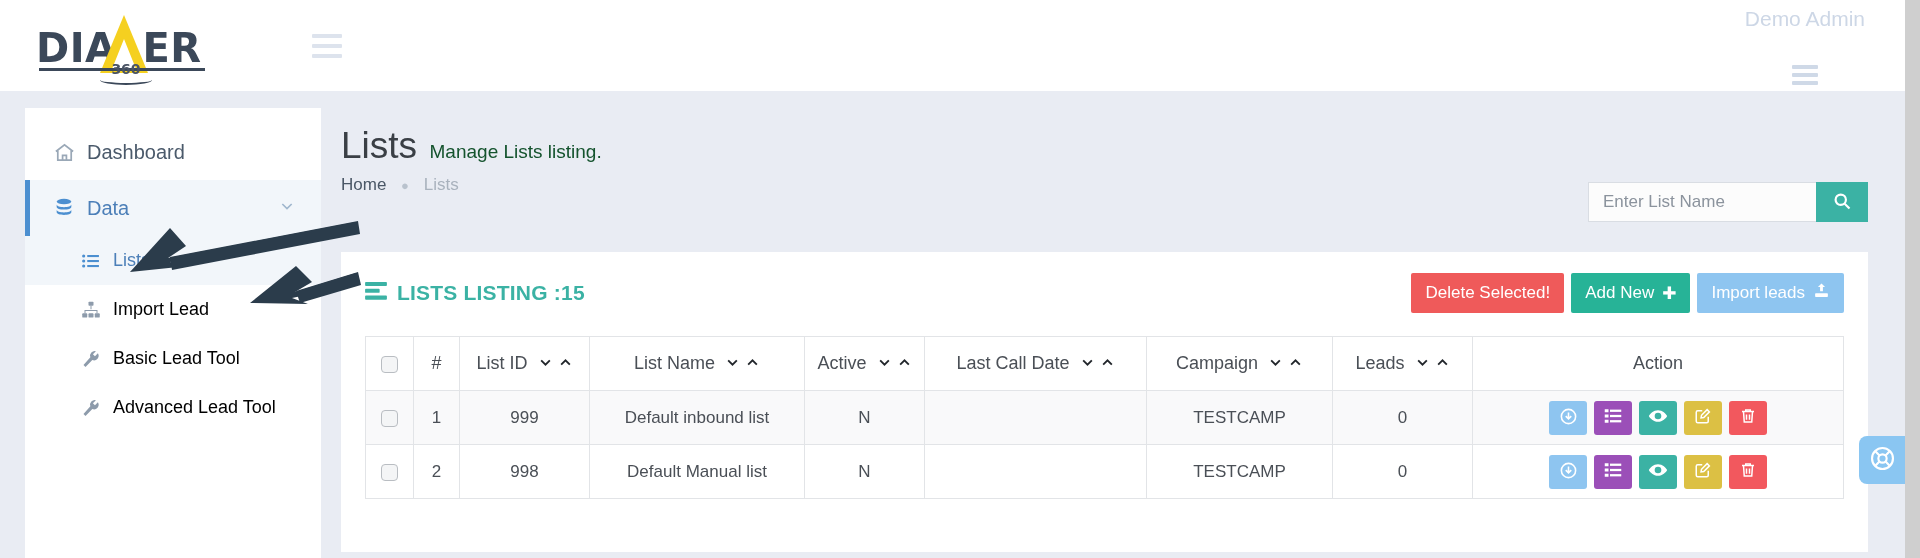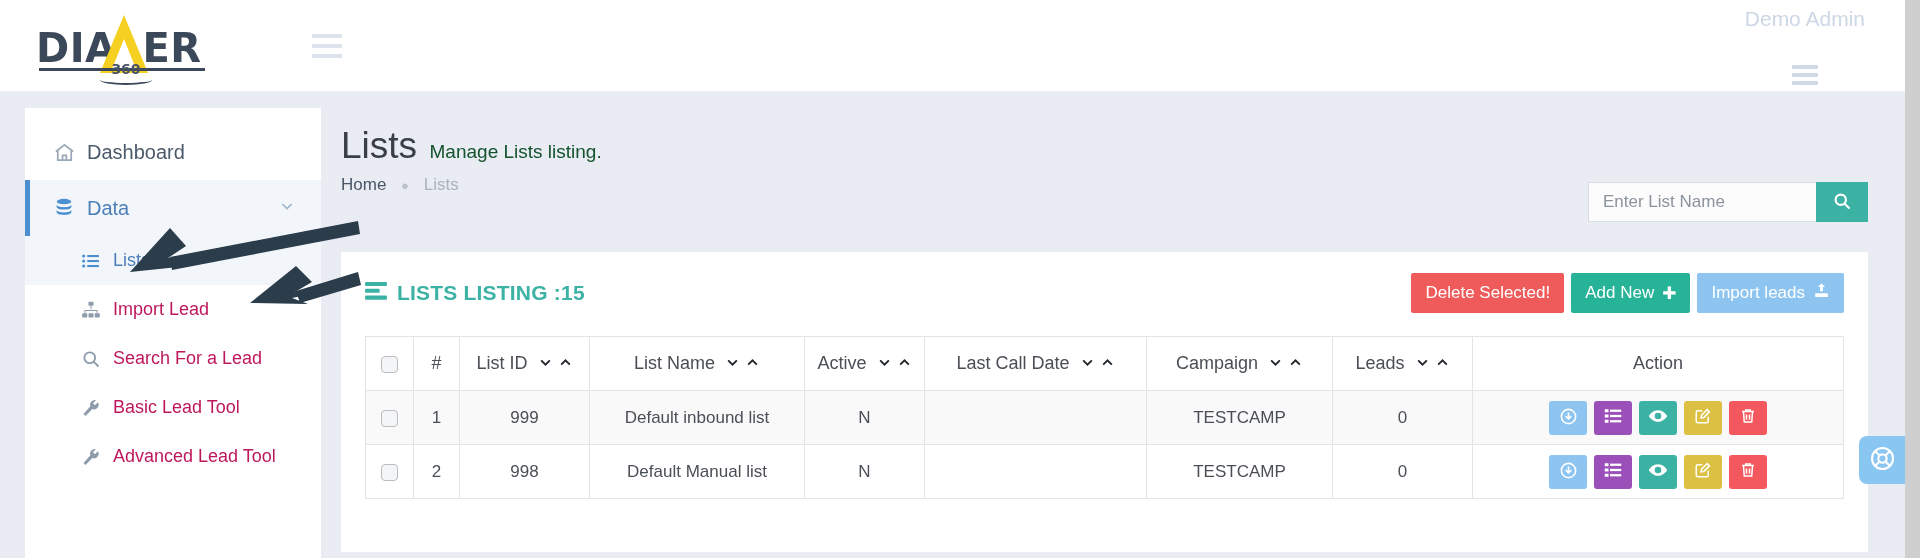--- a/index.html
+++ b/index.html
@@ -90,21 +90,21 @@
   .side-item.active::before {
     content: ""; position: absolute; left: 0; top: 0; bottom: 0;
     width: 5px; background: #4c8fd0;
   }
   .side-item.active .ic { color: #4c8fd0; }
   .side-caret { margin-left: auto; padding-right: 26px; color: #9fb6cd; font-size: 16px; }
 
   .sub-item {
     position: relative; display: flex; align-items: center;
     height: 49px; padding-left: 56px; cursor: pointer;
-    font-size: 18px; color: #be185d;
+    font-size: 18px; color: #000000;
   }
   .sub-item .ic { width: 32px; display: inline-flex; align-items: center; color: #8d9bab; flex: none; }
   .sub-item.sel { background: #f2f6fa; color: #4c7fb8; }
   .sub-item.sel .ic { color: #4c8fd0; }
 
   
   .page-head { position: absolute; left: 341px; top: 125px; }
   .page-title {
     font-size: 37px; color: #3a3f45; font-weight: normal; display: inline-block;
     vertical-align: baseline; font-family: "Liberation Sans", sans-serif;
@@ -277,29 +277,20 @@
           <rect x="1.5" y="16" width="6" height="5" rx="1"></rect>
           <rect x="9" y="16" width="6" height="5" rx="1"></rect>
           <rect x="16.5" y="16" width="6" height="5" rx="1"></rect>
           <path d="M11.4 7v4h1.2V7z"></path>
             <path d="M4.2 16v-4h15.6v4h-1.2v-2.8H5.4V16z"></path>
         </svg>
       </span>
       <span>Import Lead</span>
     </div>
 
-    <div class="sub-item">
-      <span class="ic">
-        <svg width="20" height="20" viewBox="0 0 24 24" fill="none" stroke="currentColor" stroke-width="2.2">
-          <circle cx="10.5" cy="10.5" r="6.5"></circle>
-            <path d="M15.5 15.5L21 21"></path>
-        </svg>
-      </span>
-      <span>Search For a Lead</span>
-    </div>
 
     <div class="sub-item">
       <span class="ic">
         <svg width="20" height="20" viewBox="0 0 24 24" fill="currentColor">
           <path d="M20.3 5.1l-3.6 3.6-2.4-2.4 3.6-3.6a5.6 5.6 0 00-6.7 7.2L3 19.1 5.4 21.5l8.2-8.2a5.6 5.6 0 006.7-8.2z"></path>
         </svg>
       </span>
       <span>Basic Lead Tool</span>
     </div>
 

